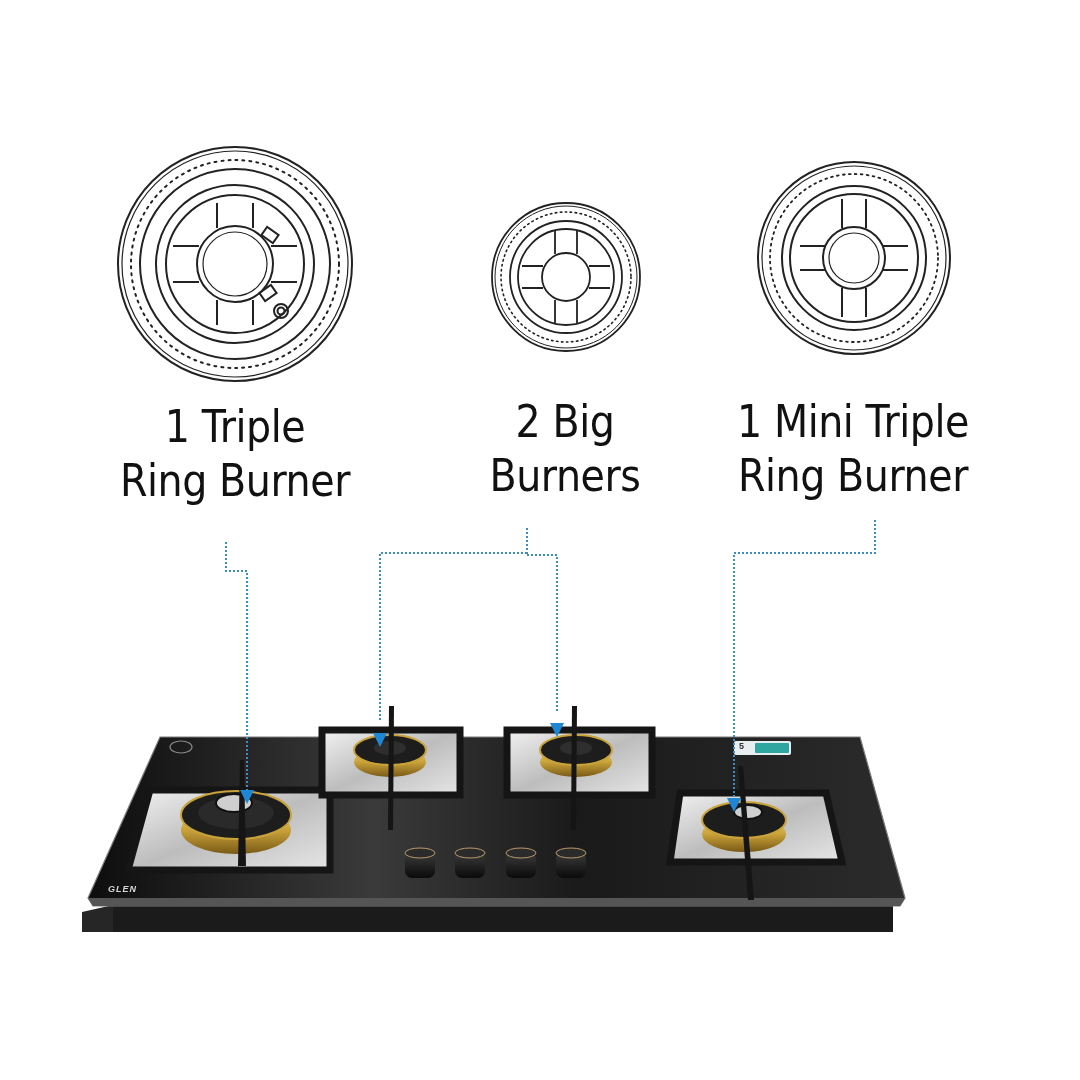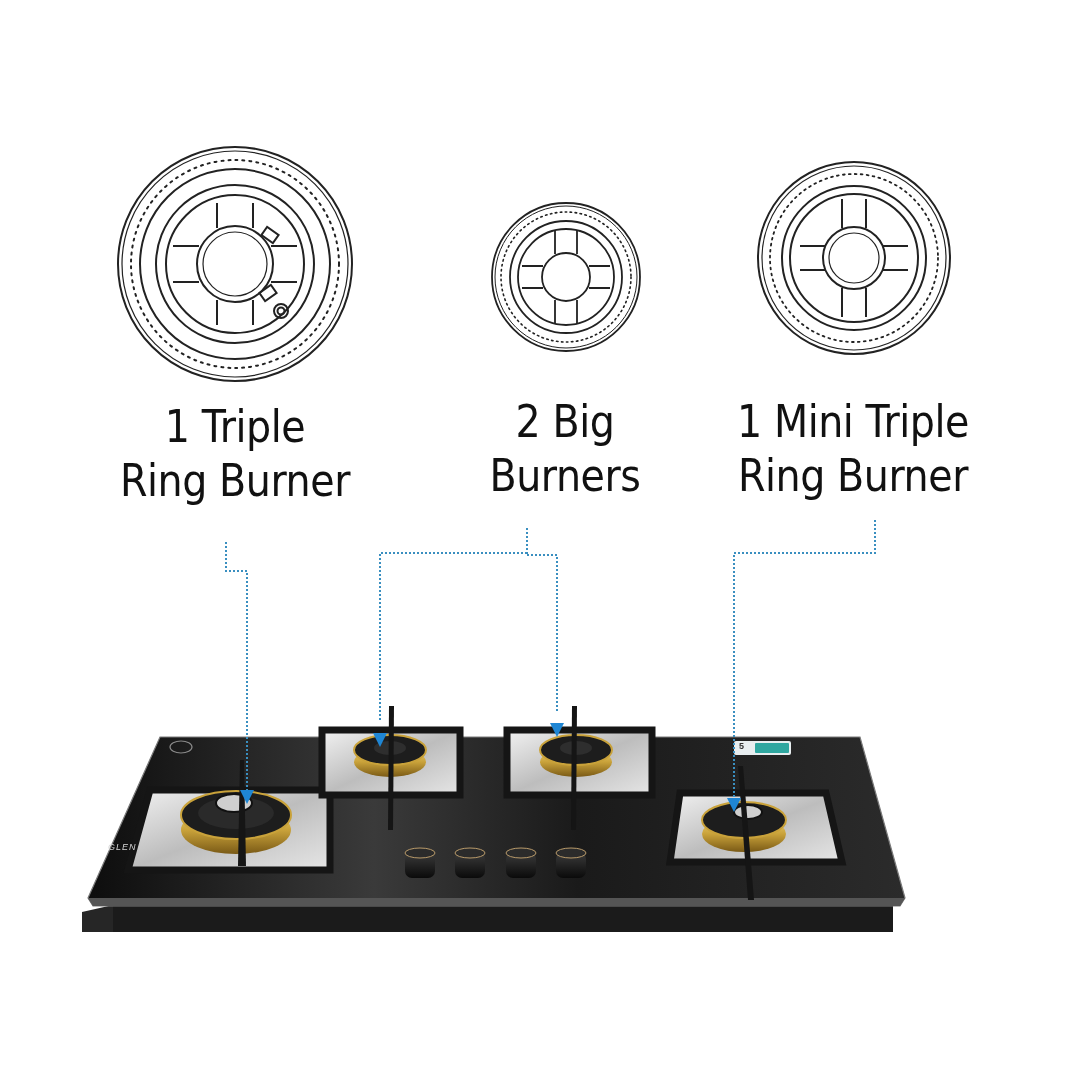--- a/index.html
+++ b/index.html
@@ -153,21 +153,21 @@
     <polyline points="875,520 875,553 734,553 734,800"></polyline>
   </g>
   <g fill="#1f86d4">
     <path d="M240 790 L254 790 L247 804 Z"></path>
     <path d="M373 733 L387 733 L380 747 Z"></path>
     <path d="M550 723 L564 723 L557 737 Z"></path>
     <path d="M727 798 L741 798 L734 812 Z"></path>
   </g>
 </svg>
 
-<div class="abs" style="left:108px; top:842px; color:#d8d8d8; font-size:9px; font-weight:normal; font-style:italic; letter-spacing:1px;">GLEN</div>
+<div class="abs" style="left:108px; top:884px; color:#d8d8d8; font-size:9px; font-weight:bold; font-style:italic; letter-spacing:1px;">GLEN</div>
 <div class="abs" style="left:739px; top:741px; color:#333; font-size:9px; font-weight:bold;">5</div>
 
 <div class="label" style="left:82px; top:400px; width:306px; transform-origin:center;">
   <span>1 Triple</span>
   <span>Ring Burner</span>
 </div>
 <div class="label" style="left:432px; top:395px; width:266px;">
   <span>2 Big</span>
   <span>Burners</span>
 </div>

